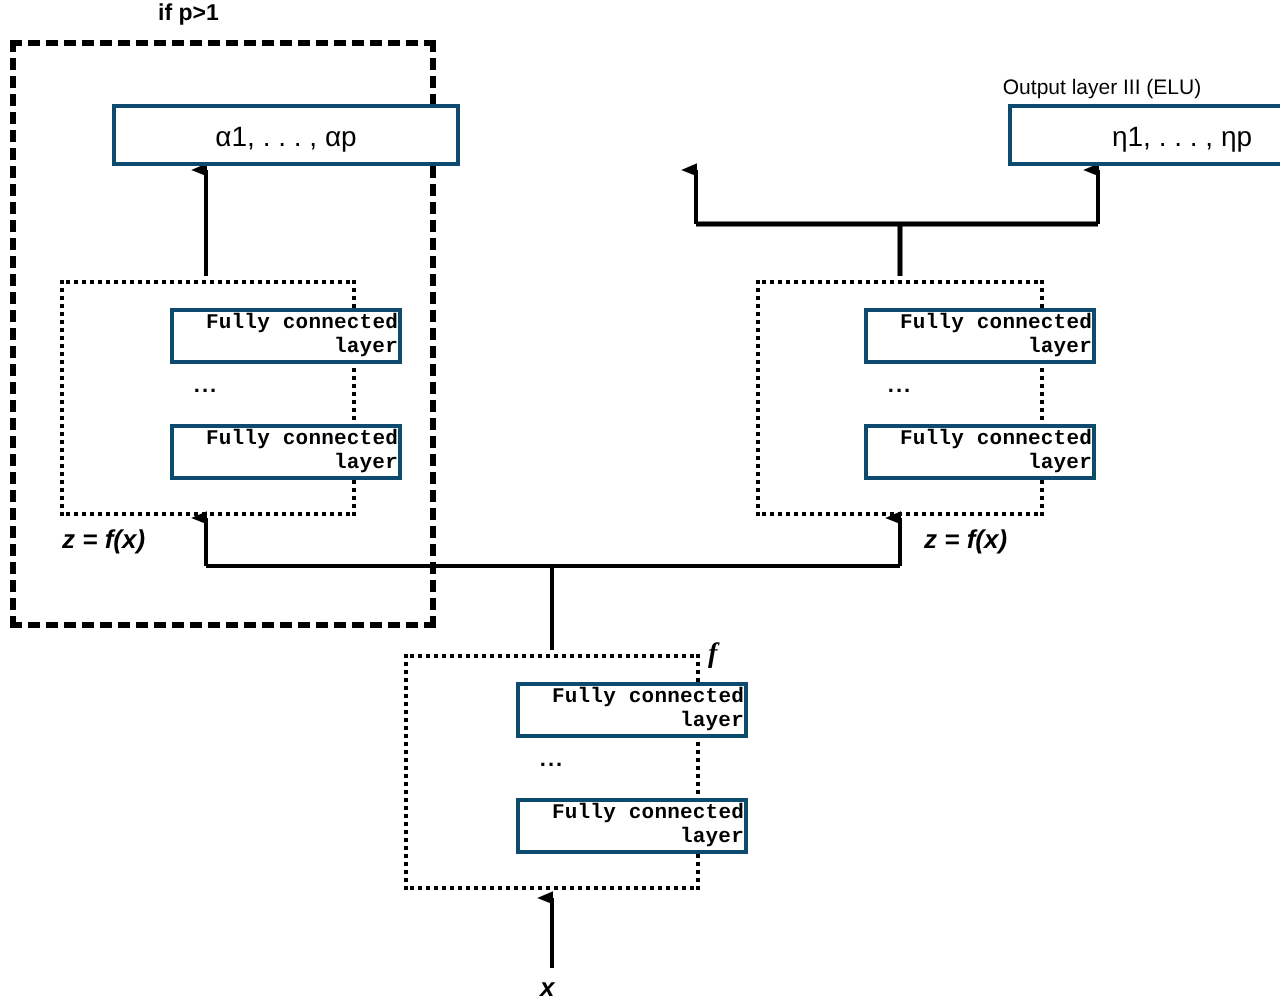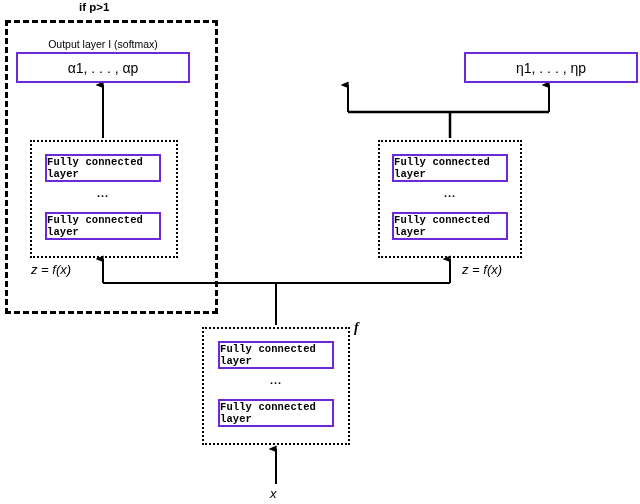--- a/index.html
+++ b/index.html
@@ -18,25 +18,26 @@
     position:absolute;
     left:0; top:0;
     width:640px;
     height:504px;
     pointer-events:none;
   }
   .node{
     position:absolute;
     box-sizing:border-box;
     background:#ffffff;
-    border:2px solid #6d28d9;
+    border:2px solid #0c4a6e;
     display:flex;
     align-items:center;
     justify-content:center;
-    text-align:left;
+    text-align:right;
+    margin-left:40px;
   }
   .fc-box{
     font-size:10.5px;
     font-weight:bold;
     letter-spacing:0.1px;
     font-family:Liberation Mono, monospace;
   }
   .out-box{
     font-size:14px;
     font-weight:normal;
@@ -63,21 +64,21 @@
   }
   .grp-dashed{
     position:absolute;
     box-sizing:border-box;
     border:3px dashed #000000;
     background:transparent;
   }
   .lbl-italic{
     position:absolute;
     font-style:italic;
-    font-weight:normal;
+    font-weight:bold;
     font-size:13px;
     white-space:nowrap;
   }
   .lbl-plain{
     position:absolute;
     font-size:11.5px;
     font-weight:bold;
     white-space:nowrap;
   }
   .lbl-f{
@@ -111,24 +112,24 @@
     <line x1="103" y1="283" x2="450" y2="283" stroke="#000000" stroke-width="2"></line>
     <line x1="103" y1="283" x2="103" y2="259" stroke="#000000" stroke-width="2" marker-end="url(#arrowhead)"></line>
     <line x1="450" y1="283" x2="450" y2="259" stroke="#000000" stroke-width="2" marker-end="url(#arrowhead)"></line>
 
     <line x1="276" y1="484" x2="276" y2="449" stroke="#000000" stroke-width="2" marker-end="url(#arrowhead)"></line>
   </svg>
 
   <div class="grp-dashed" style="left:5px; top:20px; width:213px; height:294px;"></div>
   <div class="lbl-plain" style="left:79px; top:1px;">if p&gt;1</div>
 
-  <div class="caption" style="left:16px; top:38px; width:174px;">Output layer I (softmax)</div>
   <div class="node out-box" style="left:16px; top:52px; width:174px; height:31px;">α1, . . . , αp</div>
 
 
+  <div class="caption" style="left:464px; top:38px; width:174px;">Output layer III (ELU)</div>
   <div class="node out-box" style="left:464px; top:52px; width:174px; height:31px;">η1, . . . , ηp</div>
 
   <div class="grp-dotted" style="left:30px; top:140px; width:148px; height:118px;"></div>
   <div class="node fc-box" style="left:45px; top:154px; width:116px; height:28px;">Fully connected layer</div>
   <div class="dots" style="left:45px; top:188px; width:116px;">...</div>
   <div class="node fc-box" style="left:45px; top:212px; width:116px; height:28px;">Fully connected layer</div>
   <div class="lbl-italic" style="left:31px; top:262px;">z = f(x)</div>
 
   <div class="grp-dotted" style="left:378px; top:140px; width:144px; height:118px;"></div>
   <div class="node fc-box" style="left:392px; top:154px; width:116px; height:28px;">Fully connected layer</div>

